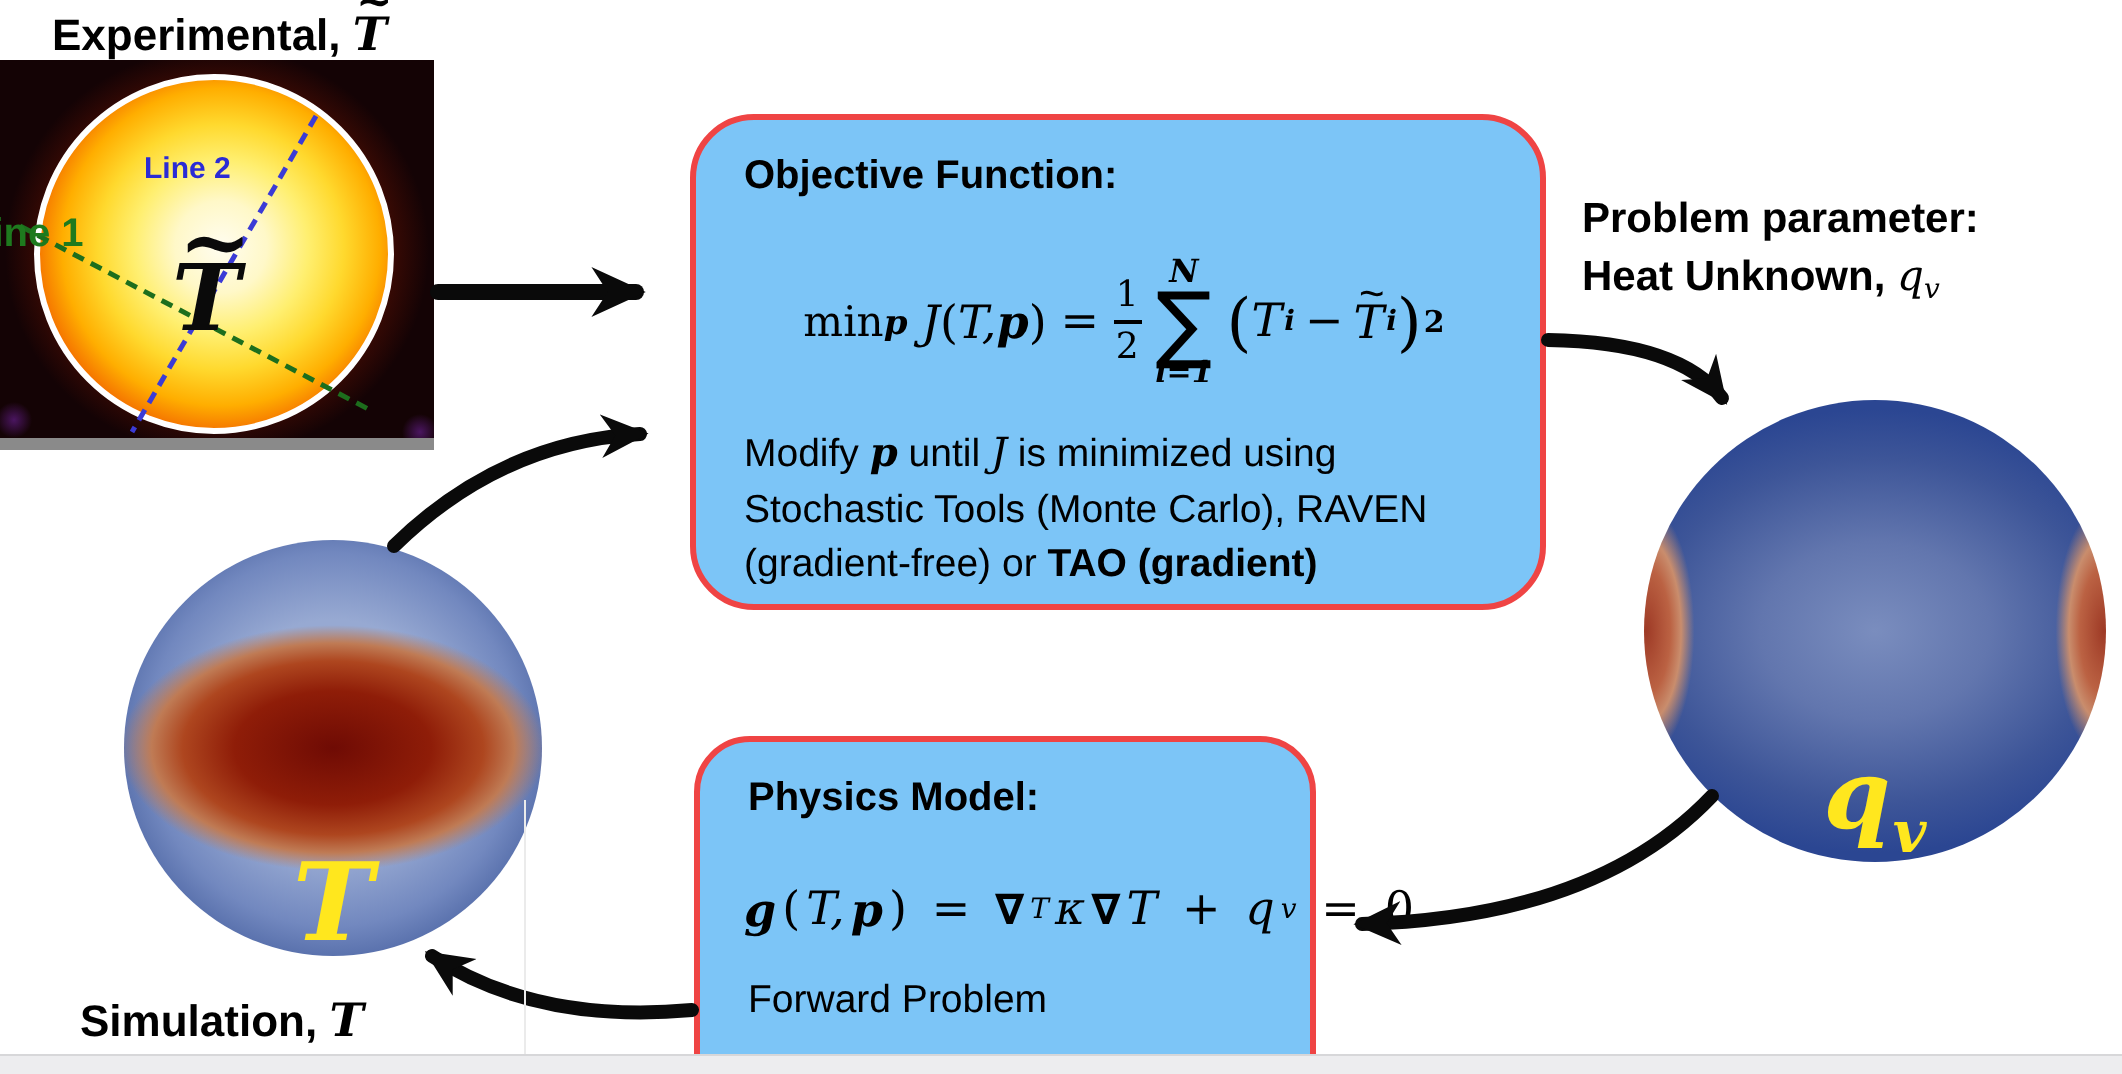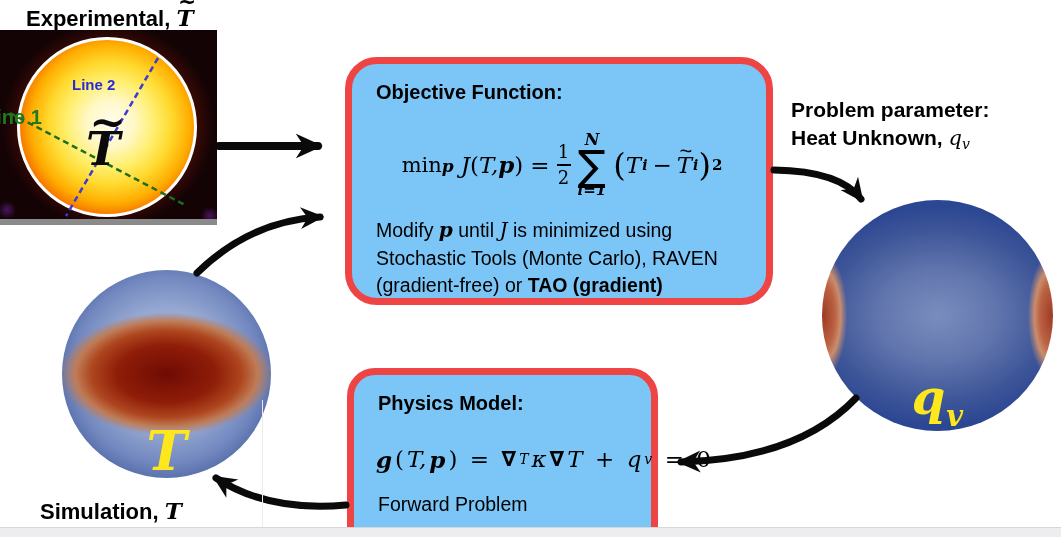--- a/index.html
+++ b/index.html
@@ -35,21 +35,21 @@
      background:radial-gradient(circle at 52% 48%, #fffdf0 0%, #fff8c8 18%, #ffef70 34%, #ffd92e 48%,
         #ffae00 62%, #f57500 72%, #da3c00 82%, #a81500 91%, #7c0c00 100%);}
   .exp-lines{position:absolute;left:0;top:0;width:217px;height:195px;}
   .exp-line2-label{position:absolute;left:72px;top:46px;color:#2b2bd5;font-weight:bold;font-size:15px;}
   .exp-line1-label{position:absolute;left:-16px;top:76px;color:#1e7a1e;font-weight:bold;font-size:20px;}
   .exp-symbol{position:absolute;left:86px;top:96px;font-family:"DejaVu Serif",serif;
      font-style:italic;font-weight:bold;font-size:46px;color:#0a0a0a;line-height:1;}
   .exp-bottom-strip{position:absolute;left:0;bottom:0;width:217px;height:6px;background:#8a8a8a;}
 
   
-  .box{position:absolute;background:#7cc5f7;border:7px solid #ef4444;box-sizing:border-box;}
+  .box{position:absolute;background:#7cc5f7;border:3px solid #ef4444;box-sizing:border-box;}
   .obj-box{left:345px;top:57px;width:428px;height:248px;border-radius:32px;}
   .phys-box{left:347px;top:368px;width:311px;height:196px;border-radius:28px;}
   .box-heading{position:absolute;left:24px;top:17px;font-size:20px;font-weight:bold;}
 
   
   .obj-formula{position:absolute;left:18px;top:52px;right:12px;height:98px;
      display:flex;align-items:center;justify-content:center;gap:7px;}
   .minp{display:inline-flex;flex-direction:row;align-items:center;line-height:1;
      font-family:"DejaVu Serif",serif;}
   .min-word{font-size:21px;}

